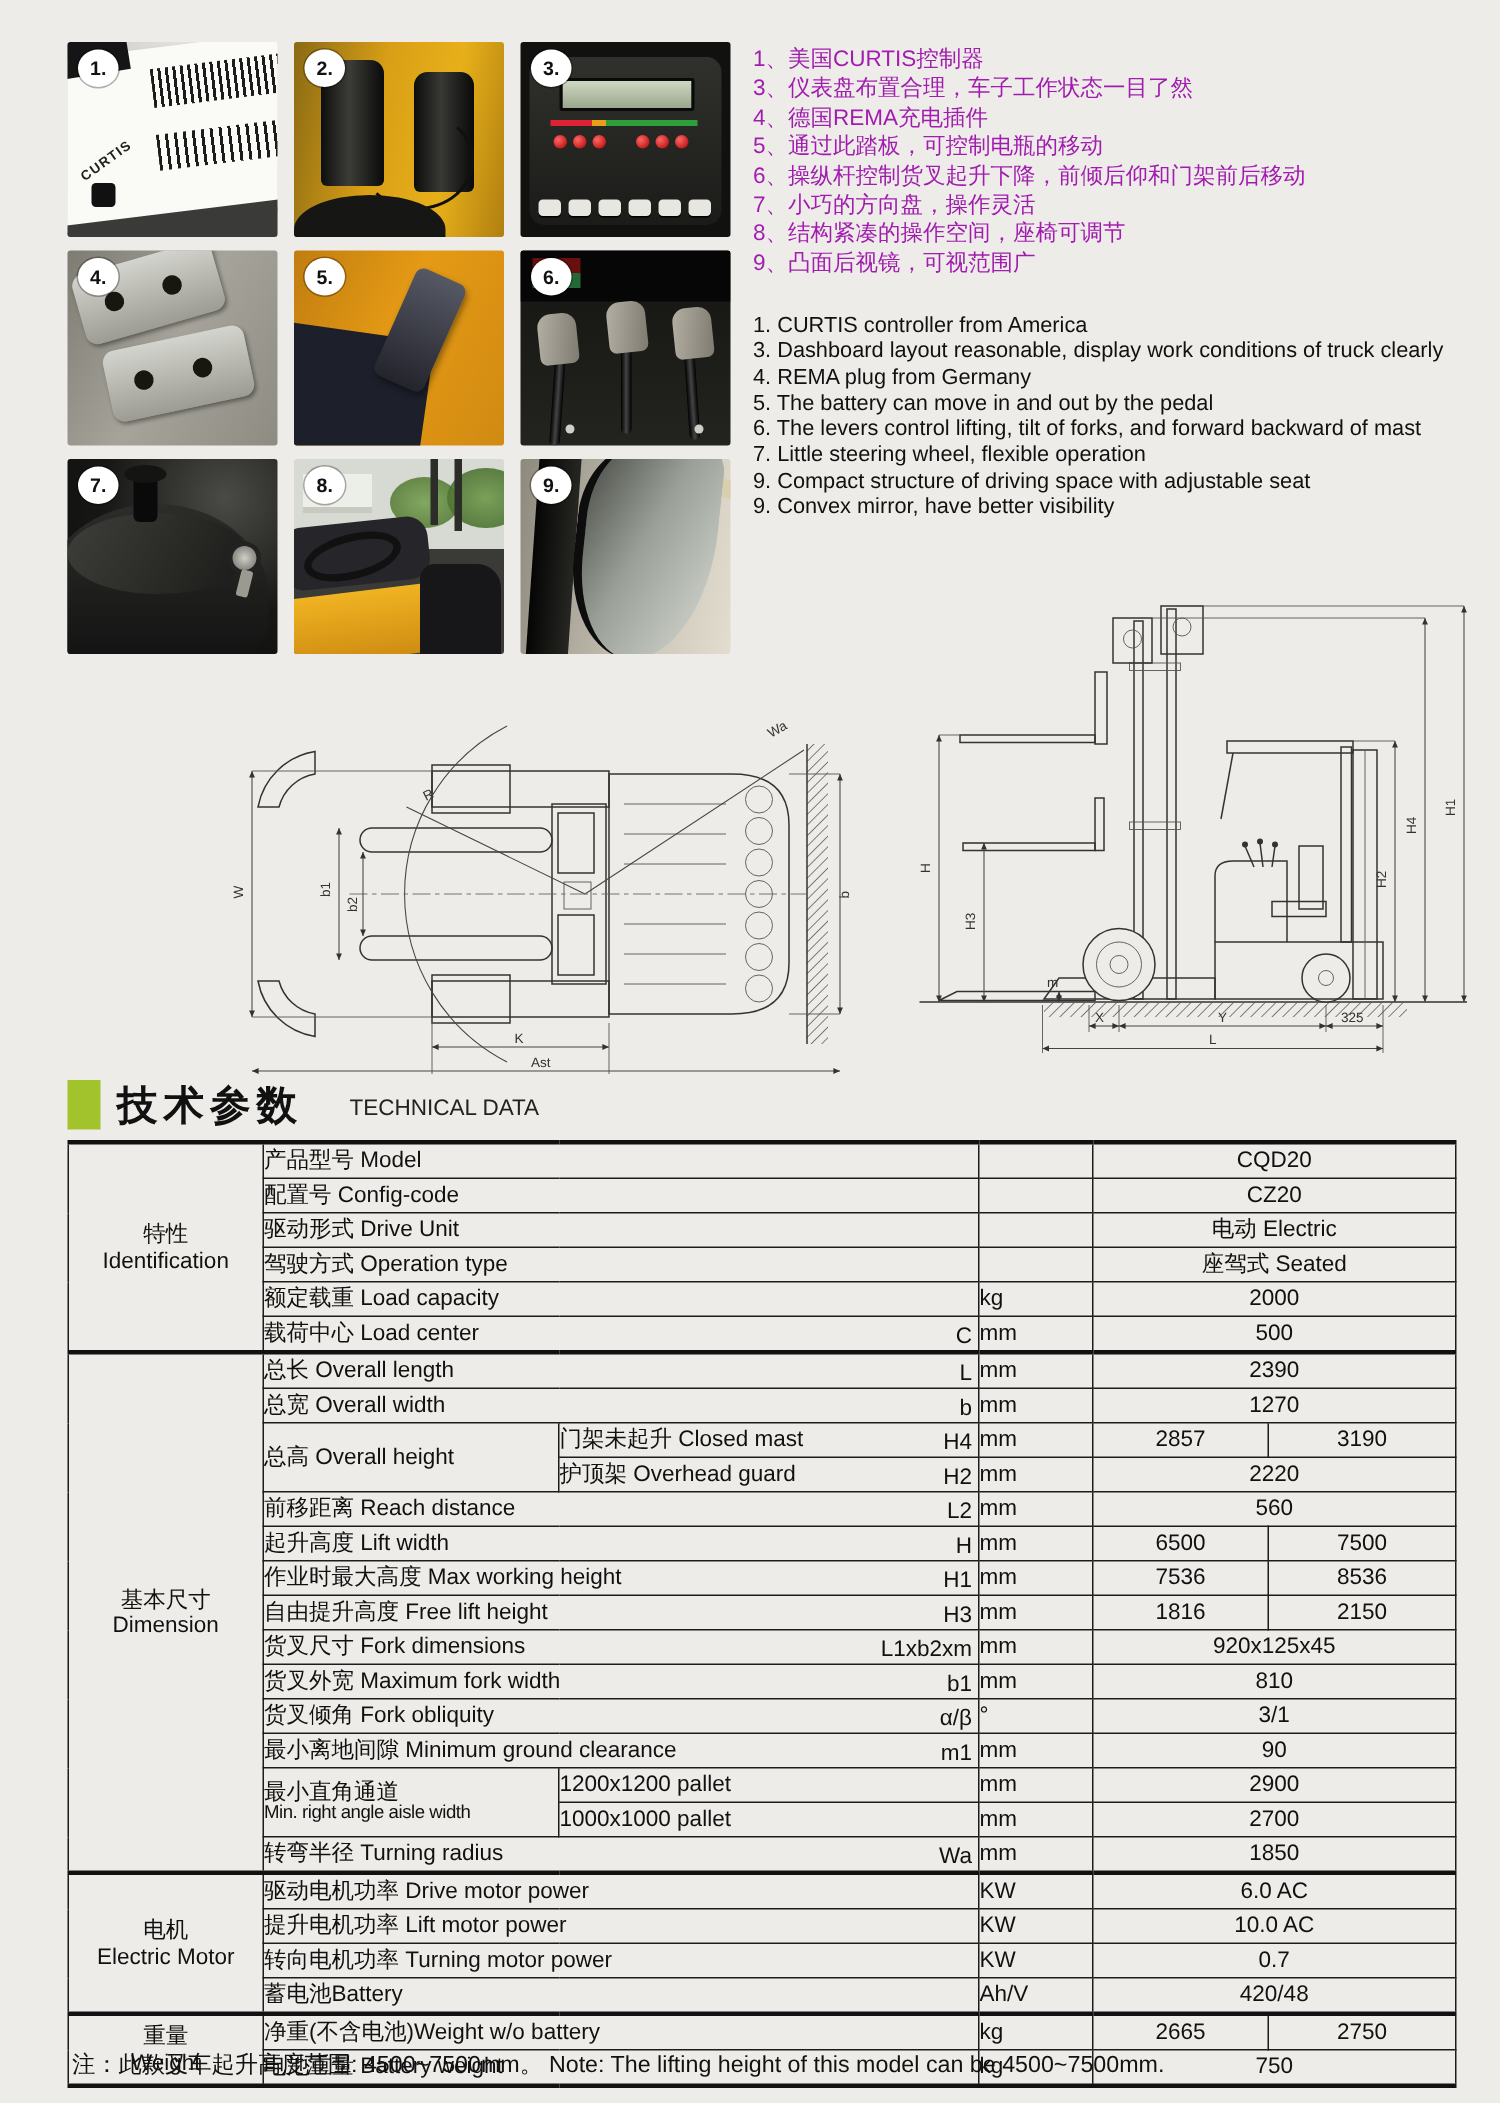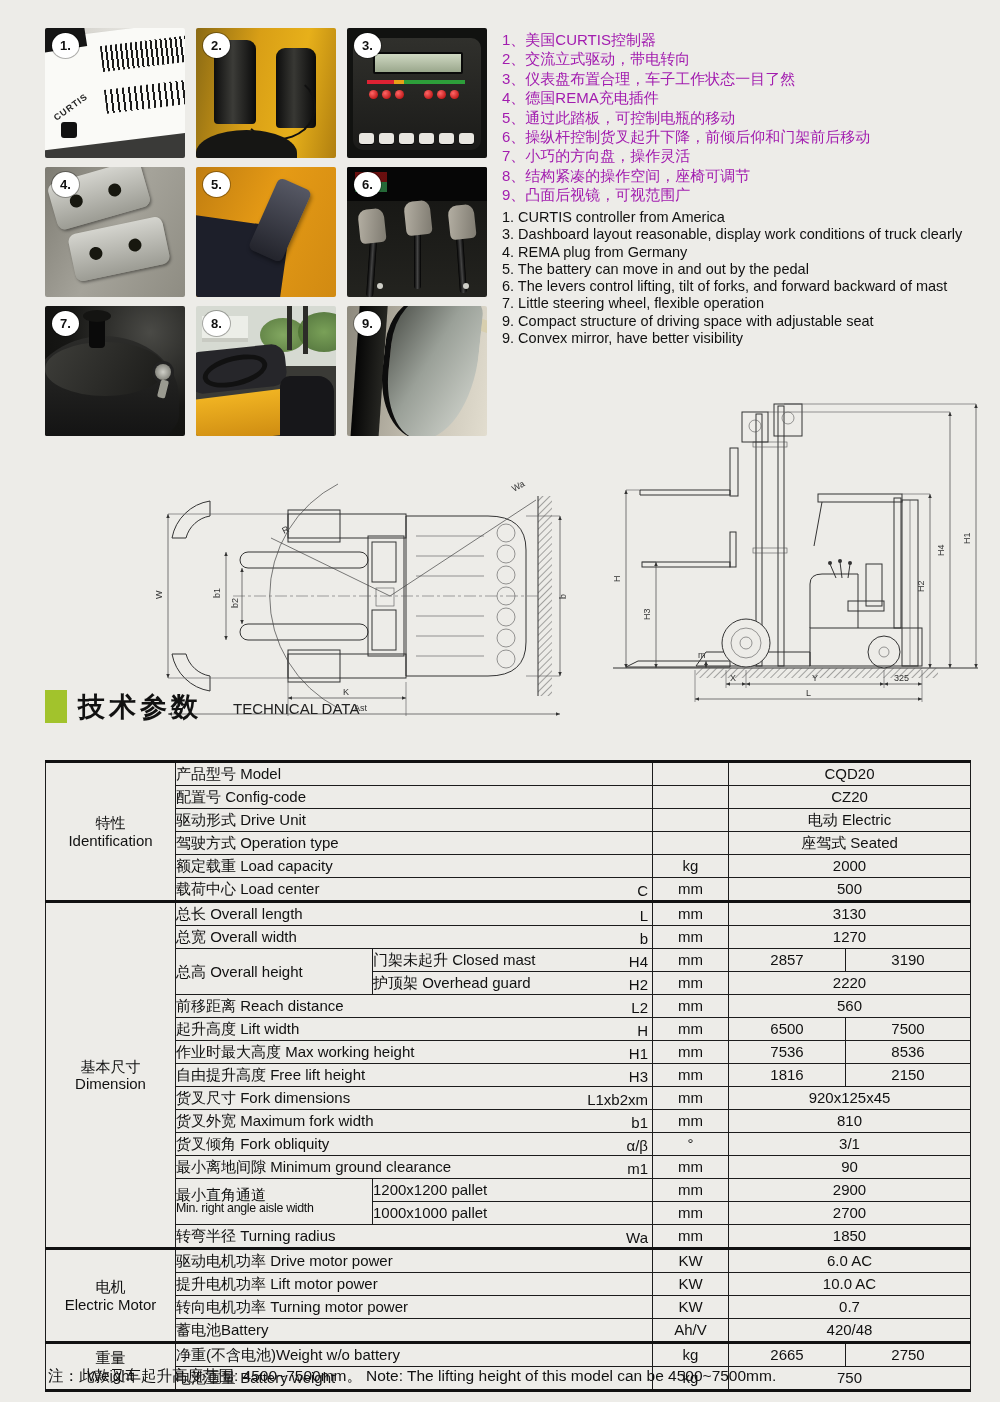--- a/index.html
+++ b/index.html
@@ -86,36 +86,36 @@
   
   svg .ln{stroke:#333;fill:none;stroke-width:1;}
   svg .lnF{stroke:#333;fill:#edecE8;stroke-width:1;}
   svg .thin{stroke:#555;fill:none;stroke-width:.6;}
   svg .dim{stroke:#444;fill:none;stroke-width:.7;}
   svg .cl{stroke:#666;fill:none;stroke-width:.6;stroke-dasharray:12 3 3 3;}
   svg .hl{stroke:#555;stroke-width:1;}
   svg text{font-family:"Liberation Sans",sans-serif;font-size:9px;fill:#333;}
 
   
-  .section-head{position:absolute;left:45px;top:689px;width:925px;height:40px;}
+  .section-head{position:absolute;left:45px;top:719px;width:925px;height:40px;}
   .green-sq{position:absolute;left:0;top:1px;width:22px;height:33px;}
   .head-cn{position:absolute;left:33px;top:0px;font-size:27px;font-weight:bold;letter-spacing:4px;color:#111;}
   .head-en{position:absolute;left:188px;top:11px;font-size:15px;color:#222;}
 
   
   .spec{position:absolute;left:45px;top:760px;width:925px;border-collapse:collapse;table-layout:fixed;font-size:15px;color:#111;border-top:2px solid #111;border-bottom:3px solid #111;}
   .spec td{border:1px solid #1c1c1c;height:22px;padding:0;line-height:1.02;vertical-align:middle;overflow:hidden;white-space:nowrap;}
   .spec tr.sec td{border-top:3px solid #111;}
   .c-sec{text-align:center;}
   .c-sec div{line-height:1.15;}
   .c-label{padding-left:8px;position:relative;text-align:left;}
   .c-label .sym{position:absolute;right:4px;bottom:2px;}
   .c-group{padding-left:8px;text-align:left;}
   .c-group .small{font-size:12.4px;letter-spacing:-.3px;line-height:1.1;}
-  .c-unit{text-align:center;}
+  .c-unit{text-align:left;}
   .c-val{text-align:center;}
 
   
   .note{position:absolute;left:48px;top:1366px;font-size:15.5px;color:#111;white-space:nowrap;}
   .note span{margin-right:4px;}
 </style>
 </head>
 <body>
 
 <div class="page abs" style="inset:0;">
@@ -213,21 +213,20 @@
     <div class="photo p9">
       <div class="p9-beam"></div>
       <div class="p9-pillar"></div>
       <div class="p9-glass"></div>
       <span class="badge">9.</span>
     </div>
   </div>
 
   <div class="features-cn">
     <div class="f-line">1、美国CURTIS控制器</div>
-    <div class="f-line">2、交流立式驱动，带电转向</div>
     <div class="f-line">3、仪表盘布置合理，车子工作状态一目了然</div>
     <div class="f-line">4、德国REMA充电插件</div>
     <div class="f-line">5、通过此踏板，可控制电瓶的移动</div>
     <div class="f-line">6、操纵杆控制货叉起升下降，前倾后仰和门架前后移动</div>
     <div class="f-line">7、小巧的方向盘，操作灵活</div>
     <div class="f-line">8、结构紧凑的操作空间，座椅可调节</div>
     <div class="f-line">9、凸面后视镜，可视范围广</div>
   </div>
   <div class="features-en">
     <div class="f-line">1. CURTIS controller from America</div>
@@ -450,21 +449,21 @@
       <td class="c-val" colspan="2">500</td>
     </tr>
 
     <tr class="sec">
       <td class="c-sec" rowspan="15">
         <div>基本尺寸</div>
         <div>Dimension</div>
       </td>
       <td class="c-label" colspan="2"><span>总长 Overall length</span><span class="sym">L</span></td>
       <td class="c-unit">mm</td>
-      <td class="c-val" colspan="2">3130</td>
+      <td class="c-val" colspan="2">2390</td>
     </tr>
     <tr>
       <td class="c-label" colspan="2"><span>总宽 Overall width</span><span class="sym">b</span></td>
       <td class="c-unit">mm</td>
       <td class="c-val" colspan="2">1270</td>
     </tr>
     <tr>
       <td class="c-group" rowspan="2">总高 Overall height</td>
       <td class="c-label"><span>门架未起升 Closed mast</span><span class="sym">H4</span></td>
       <td class="c-unit">mm</td>

